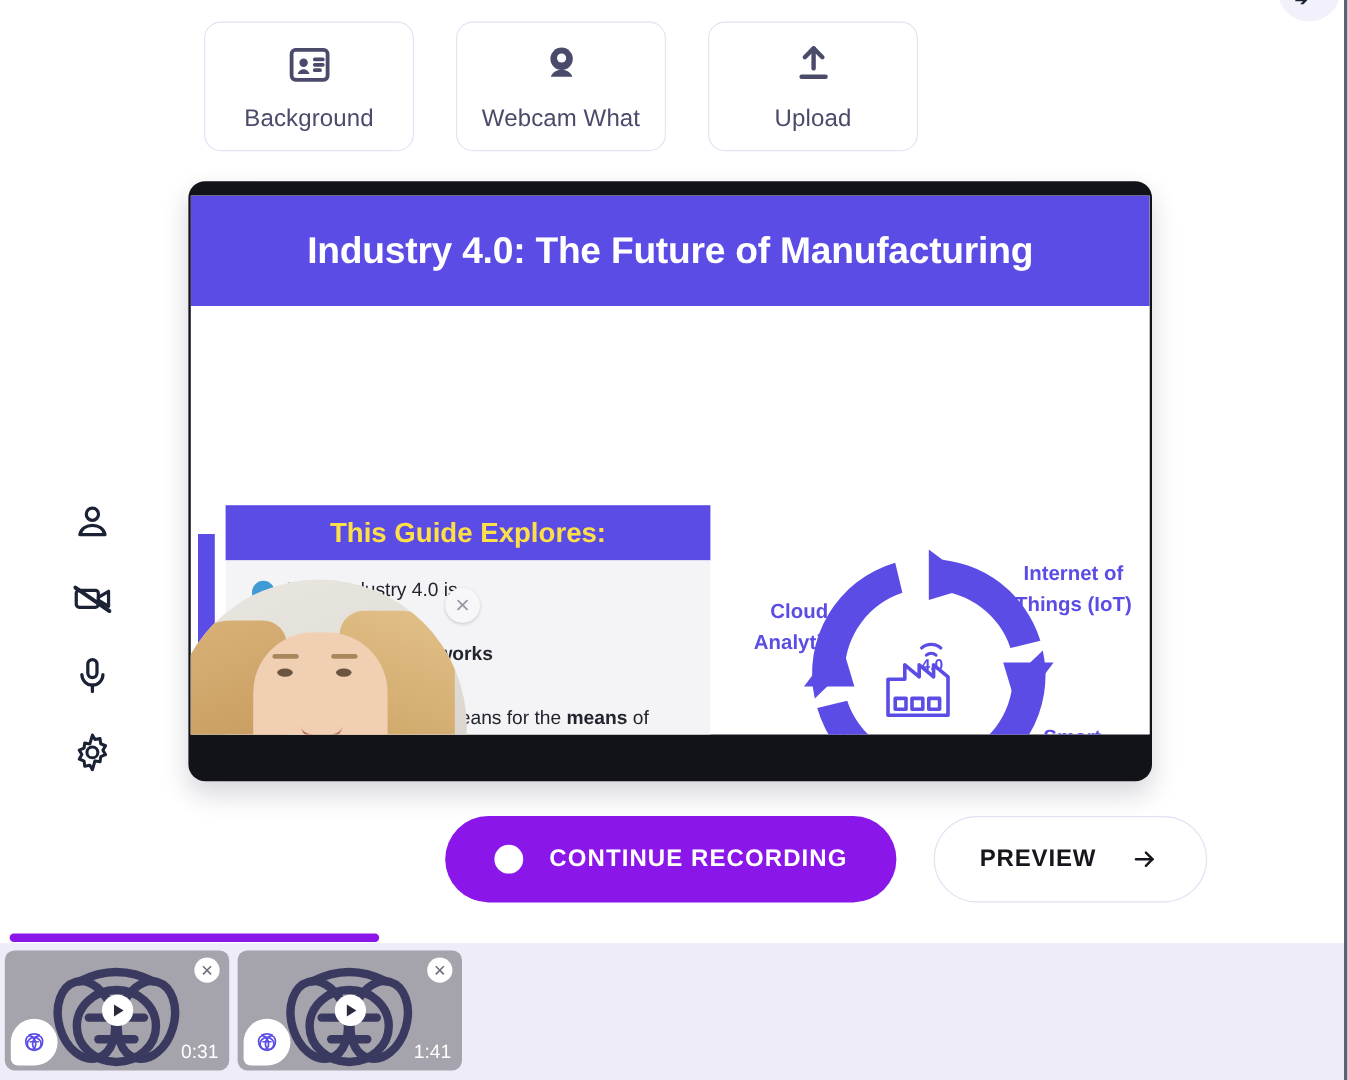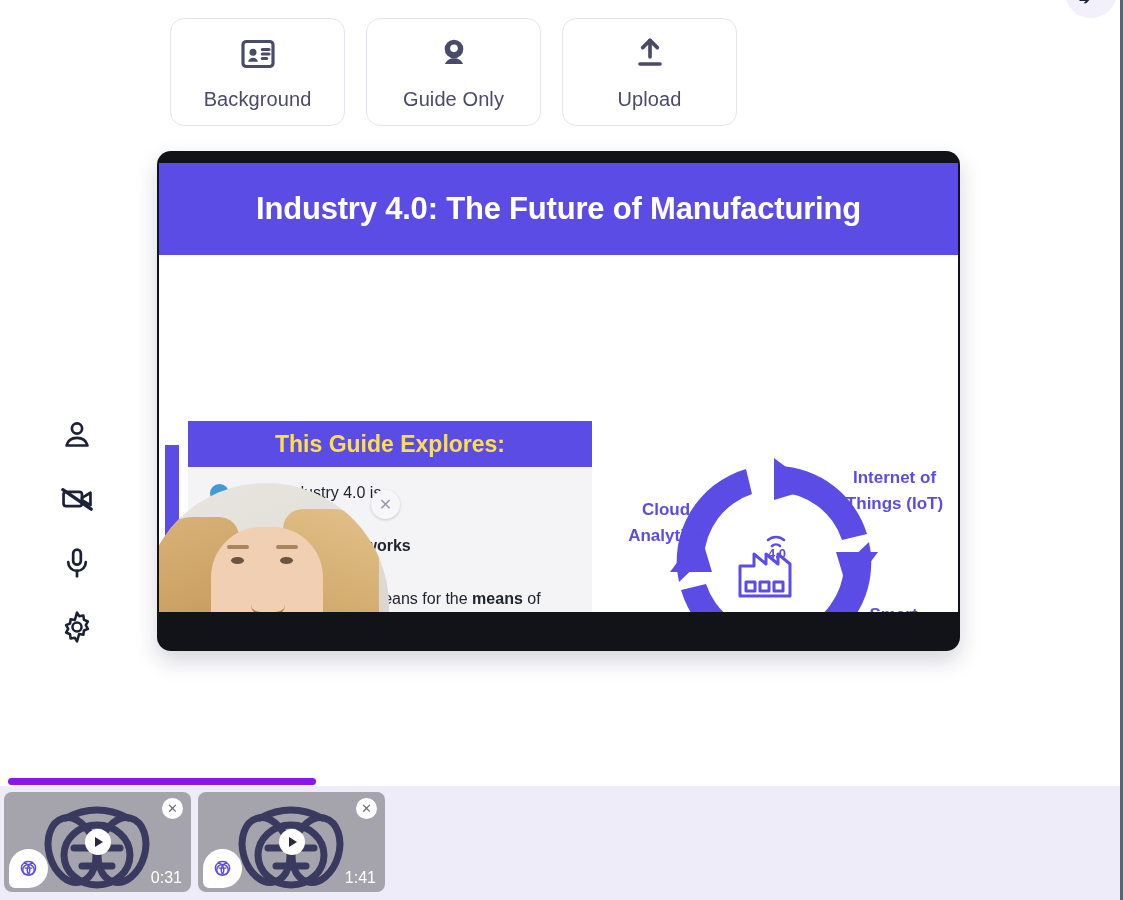--- a/index.html
+++ b/index.html
@@ -29,21 +29,21 @@
   .corner-bubble .cb-glyph {
     position: absolute; left: 14px; top: 30px;
     width: 14px; height: 8px;
     color: #1c2235; font-size: 13px; line-height: 8px;
     font-weight: 700;
   }
 
   
   .mode-row {
     position: absolute; top: 18px; left: 170px;
-    display: flex; gap: 21px;
+    display: flex; gap: 35px;
   }
   .mode-btn {
     width: 175px; height: 108px;
     border: 1.5px solid #e5e2f5;
     border-radius: 14px;
     background: #ffffff;
     display: flex; flex-direction: column;
     align-items: center; justify-content: center;
     gap: 14px; cursor: pointer;
   }
@@ -238,21 +238,21 @@
       <span class="ml">Background</span>
     </div>
 
 
     <div class="mode-btn">
       <svg class="mi" viewBox="0 0 24 24" fill="none" stroke="#4a4a6a" stroke-width="1.9">
         <circle cx="12" cy="9" r="5.6" fill="#4a4a6a" stroke="none"></circle>
         <circle cx="12" cy="8.6" r="2.3" fill="#fff" stroke="none"></circle>
         <path d="M6.6 18c.9-2.4 3-3.5 5.4-3.5s4.5 1.1 5.4 3.5z" fill="#4a4a6a" stroke="none"></path>
       </svg>
-      <span class="ml">Guide Only</span>
+      <span class="ml">Webcam What</span>
     </div>
 
     <div class="mode-btn">
       <svg class="mi" viewBox="0 0 24 24" fill="none" stroke="#4a4a6a" stroke-width="2.2">
         <path d="M12 3.8v10" stroke-linecap="round"></path>
         <path d="M7.6 8.2 12 3.8l4.4 4.4" stroke-linecap="round" stroke-linejoin="round"></path>
         <path d="M6 18h12" stroke-linecap="round"></path>
       </svg>
       <span class="ml">Upload</span>
     </div>
@@ -350,20 +350,33 @@
 
         </div>
         <div class="webcam-close">
           <span>✕</span>
         </div>
 
       </div>
     </div>
   </div>
 
+  <div class="actions">
+    <button class="btn-record">
+      <span class="rec-dot"></span>
+      <span>CONTINUE RECORDING</span>
+    </button>
+    <button class="btn-preview">
+      <span>PREVIEW</span>
+      <svg width="28" height="22" viewBox="0 0 24 24" fill="none" stroke="#16161e" stroke-width="2.2">
+        <path d="M4 12h15" stroke-linecap="round"></path>
+        <path d="M13 6l6 6-6 6" stroke-linecap="round" stroke-linejoin="round"></path>
+      </svg>
+    </button>
+  </div>
 
   <div class="strip"></div>
   <div class="progress-track">
     <div class="progress-fill"></div>
   </div>
 
   <div class="clips">
 
     <div class="clip">
       <svg width="187" height="100" viewBox="0 0 187 100">

